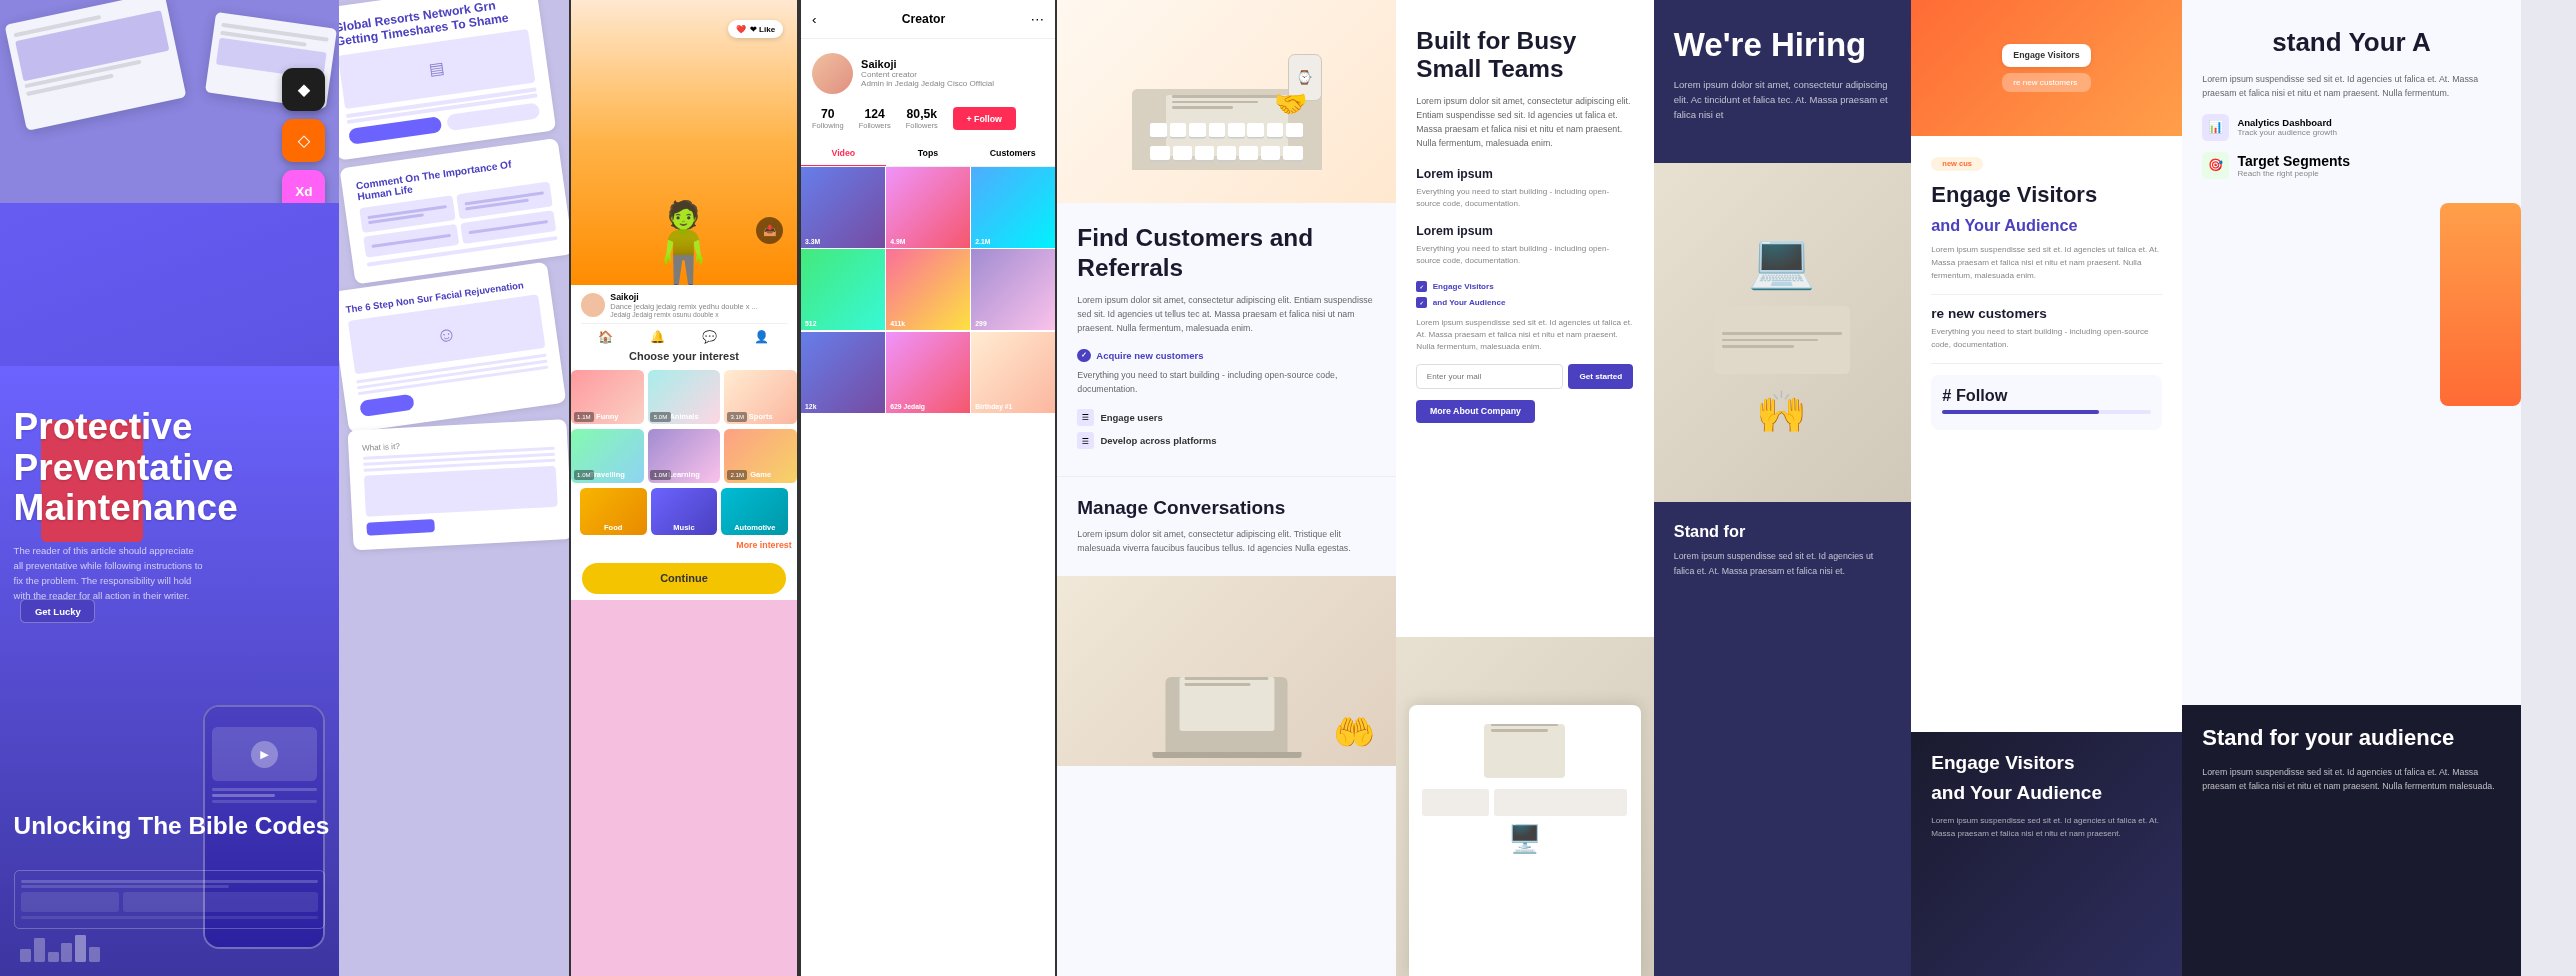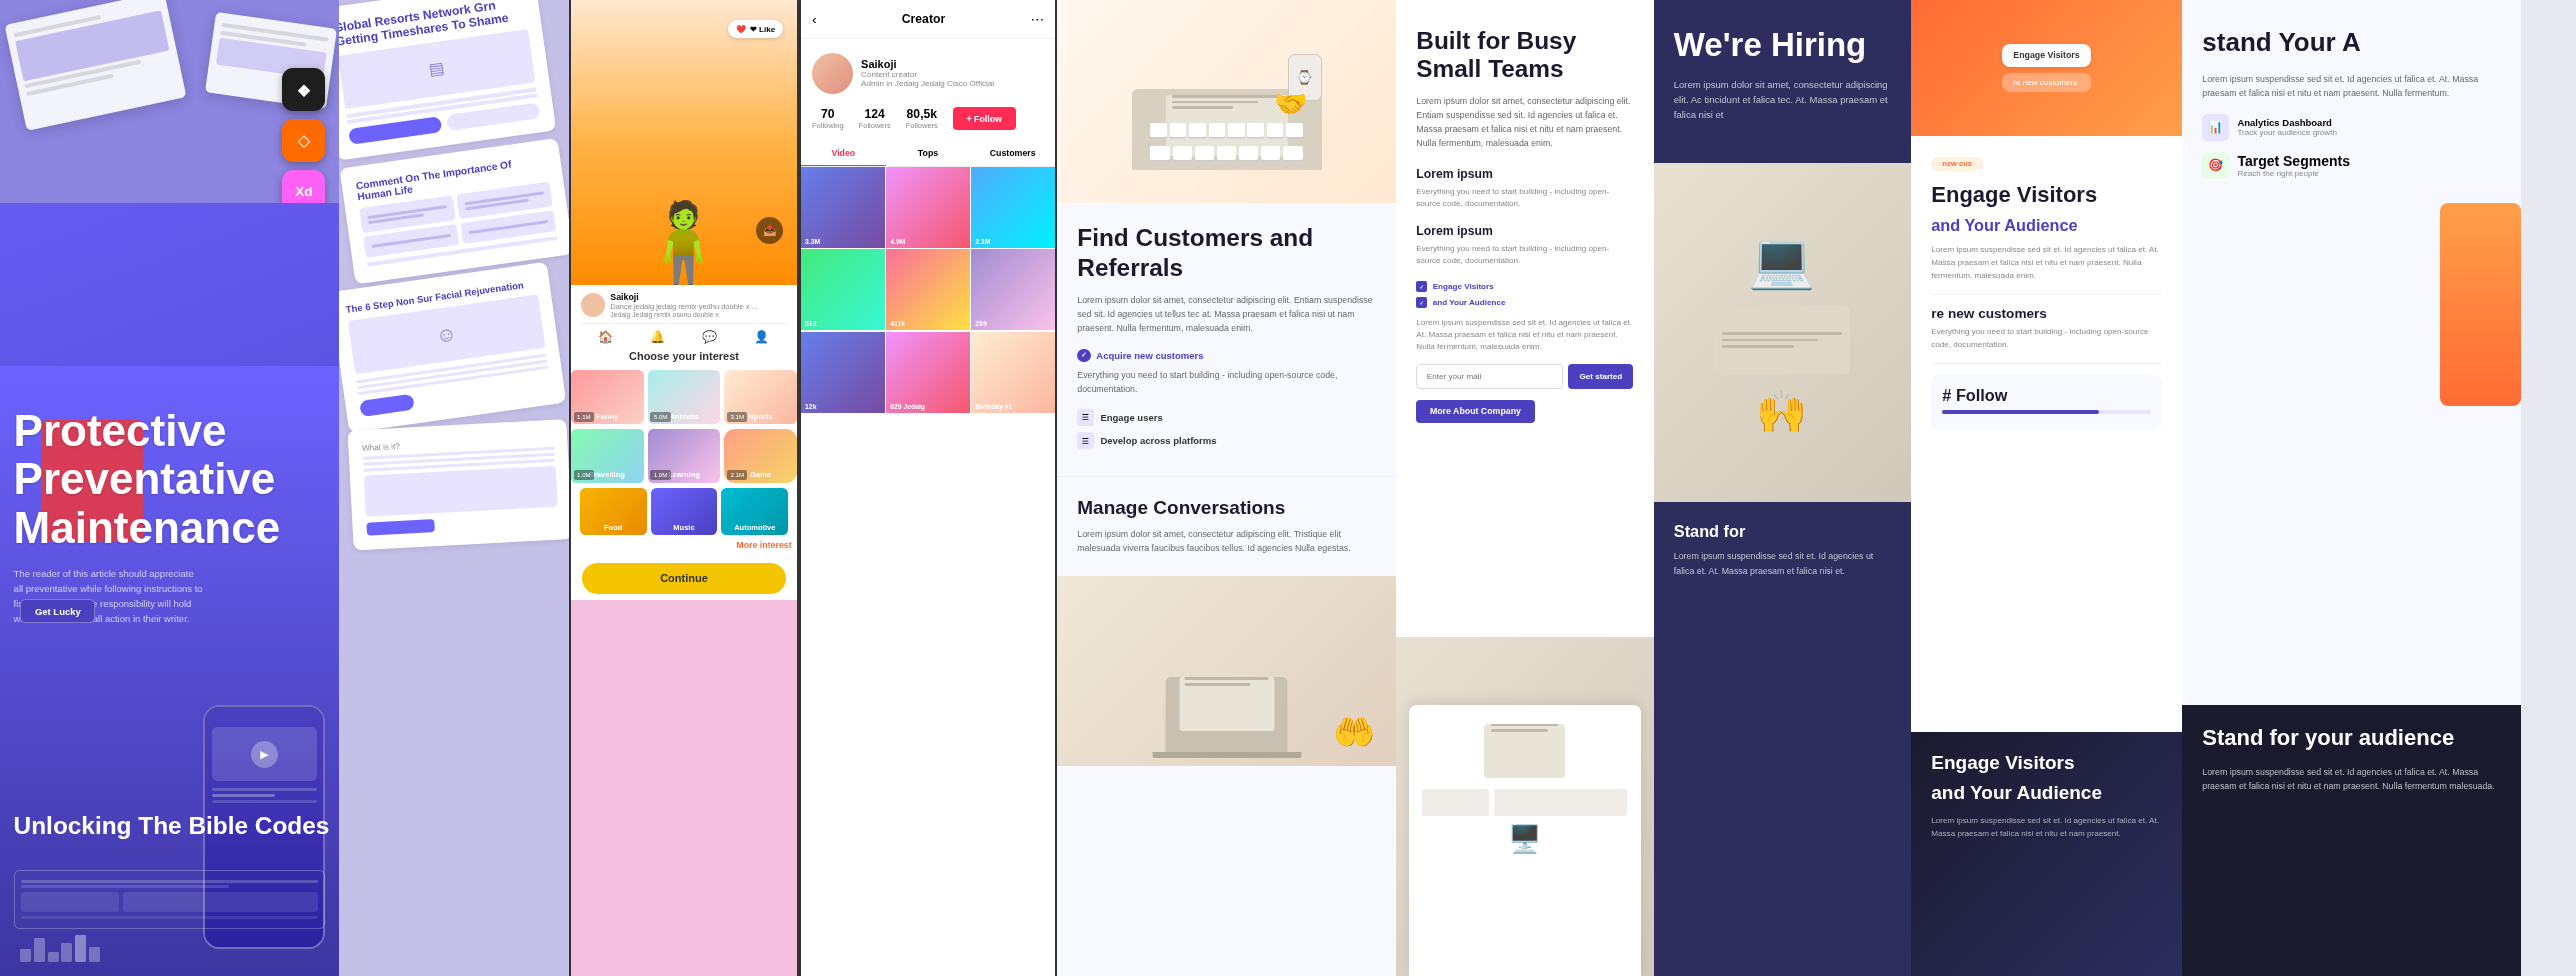--- a/index.html
+++ b/index.html
@@ -105,21 +105,21 @@
       position: absolute;
       bottom: 0;
       left: 0;
       width: 100%;
       height: 610px;
       background: linear-gradient(180deg, #6c63ff 0%, #3d35a0 100%);
       padding: 27px;
     }
 
     .panel-1-title {
-      font-size: 44px;
+      font-size: 37px;
       font-weight: 900;
       color: white;
       line-height: 1.1;
       margin-bottom: 13.6px;
       text-shadow: 0 1.4px 2.7px rgba(0,0,0,0.2);
     }
 
     .panel-1-desc {
       font-size: 9.5px;
       color: rgba(255,255,255,0.7);
@@ -270,21 +270,21 @@
       color: white;
       font-size: 7.5px;
       font-weight: 700;
     }
 
     .interest-item-1 { background: linear-gradient(135deg, #ff9a9e, #fad0c4); }
     .interest-item-2 { background: linear-gradient(135deg, #a8edea, #fed6e3); }
     .interest-item-3 { background: linear-gradient(135deg, #ffecd2, #fcb69f); }
     .interest-item-4 { background: linear-gradient(135deg, #84fab0, #8fd3f4); }
     .interest-item-5 { background: linear-gradient(135deg, #a18cd1, #fbc2eb); }
-    .interest-item-6 { background: linear-gradient(135deg, #fda085, #f6d365); border-radius: 11px; }
+    .interest-item-6 { background: linear-gradient(135deg, #fda085, #f6d365); }
 
     
     .panel-4 {
       width: 258px;
       height: 976px;
       background: white;
       position: relative;
       overflow: hidden;
       flex-shrink: 0;
       border-left: 2.7px solid #333;
@@ -754,20 +754,21 @@
     .understand-content {
       padding: 27px 20.3px;
     }
 
     .understand-title {
       font-size: 26px;
       font-weight: 900;
       color: #1a1a2e;
       line-height: 1.2;
       margin-bottom: 13.6px;
+      text-align: center;
     }
 
     .understand-desc {
       font-size: 8.8px;
       color: #666;
       line-height: 1.6;
       margin-bottom: 13.6px;
     }
 
     

